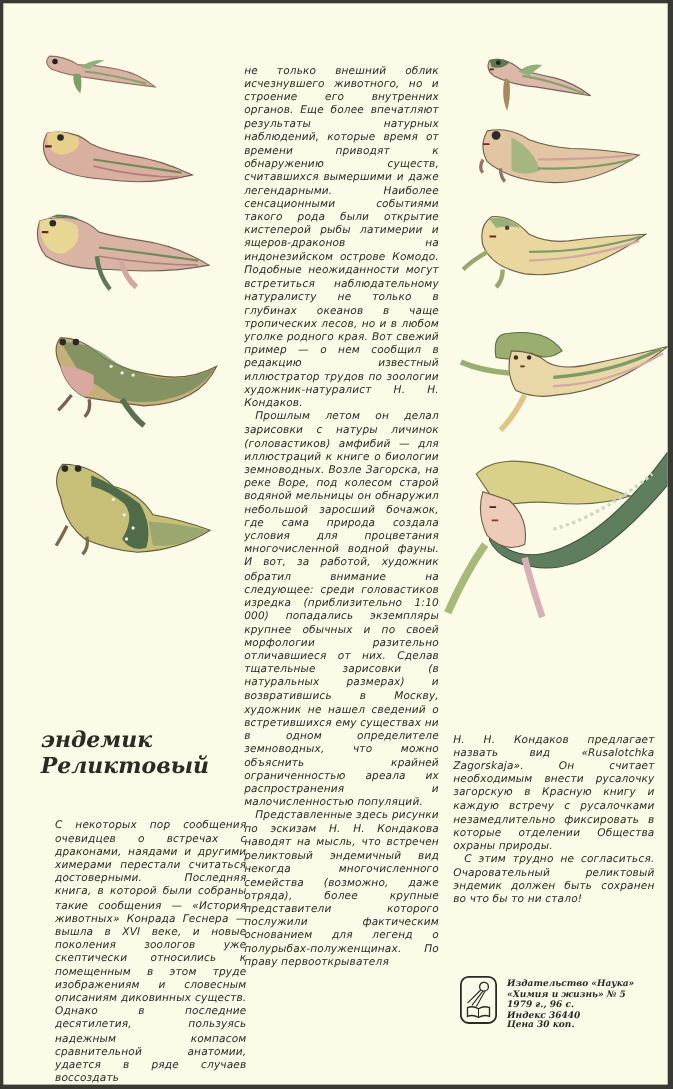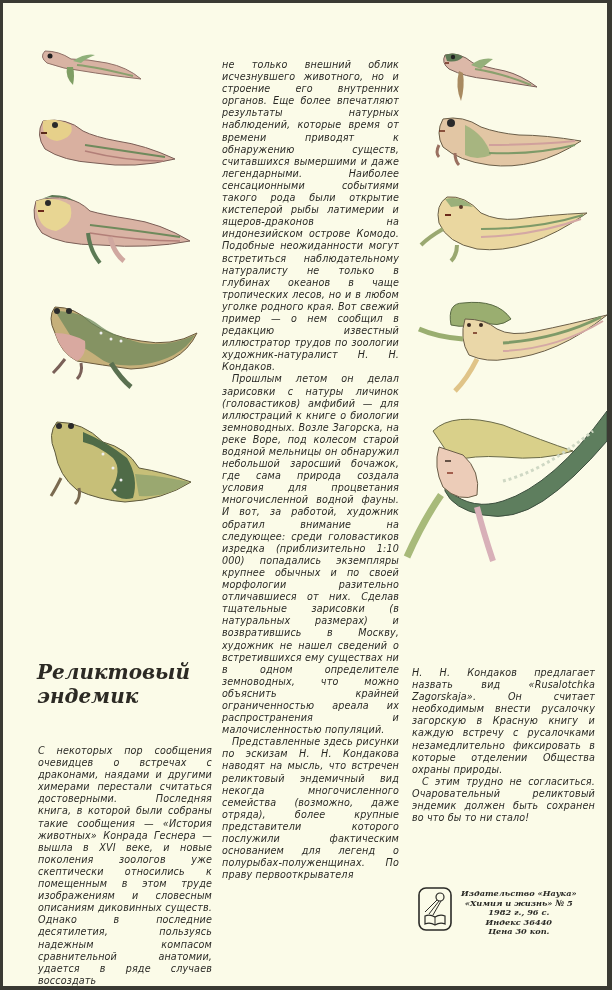--- a/index.html
+++ b/index.html
@@ -20,41 +20,40 @@
       font-size: 9.6px;
       line-height: 12.1px;
       color: #2a2a26;
       text-align: justify;
       letter-spacing: 0.15px;
     }
     .col p { margin: 0; text-indent: 10px; }
     .col p.noindent { text-indent: 0; }
     .col p + p { margin-top: 0; }
     #col-middle { left: 219px; top: 56px; width: 177px; }
-    #col-left { left: 35px; top: 742px; width: 174px; }
+    #col-left { left: 47px; top: 742px; width: 174px; }
     #col-right { left: 409px; top: 664px; width: 183px; }
     .headline {
       position: absolute; left: 34px; top: 657px; width: 180px;
       font-family: "DejaVu Serif", serif;
       font-weight: bold; font-size: 20px; line-height: 24px;
       color: #2c2a24;
     }
     .imprint {
       position: absolute; left: 414px; top: 883px; width: 190px; height: 50px;
     }
     .imprint .logo {
       position: absolute; left: 0; top: 0; width: 36px; height: 46px;
     }
     .imprint .lines {
       position: absolute; left: 44px; top: 3px;
       font-family: "DejaVu Serif", serif;
       font-size: 8.2px; line-height: 9.6px; color: #2a2a26;
       font-weight: bold;
       white-space: nowrap;
-      text-align: center;
     }
     .illus { position: absolute; }
     .illus svg { display: block; }
   </style>
 </head>
 <body>
 
 <div class="page">
 
   <div class="illus" style="left:34px; top:38px;">
@@ -189,22 +188,22 @@
     </svg>
   </div>
 
   <div id="col-middle" class="col">
     <p class="noindent">не только внешний облик исчезнувшего животного, но и строение его внутренних органов. Еще более впечатляют результаты натурных наблюдений, которые время от времени приводят к обнаружению существ, считавшихся вымершими и даже легендарными. Наиболее сенсационными событиями такого рода были открытие кистеперой рыбы латимерии и ящеров-драконов на индонезийском острове Комодо. Подобные неожиданности могут встретиться наблюдательному натуралисту не только в глубинах океанов в чаще тропических лесов, но и в любом уголке родного края. Вот свежий пример — о нем сообщил в редакцию известный иллюстратор трудов по зоологии художник-натуралист Н. Н. Кондаков.</p>
     <p>Прошлым летом он делал зарисовки с натуры личинок (головастиков) амфибий — для иллюстраций к книге о биологии земноводных. Возле Загорска, на реке Воре, под колесом старой водяной мельницы он обнаружил небольшой заросший бочажок, где сама природа создала условия для процветания многочисленной водной фауны. И вот, за работой, художник обратил внимание на следующее: среди головастиков изредка (приблизительно 1:10 000) попадались экземпляры крупнее обычных и по своей морфологии разительно отличавшиеся от них. Сделав тщательные зарисовки (в натуральных размерах) и возвратившись в Москву, художник не нашел сведений о встретившихся ему существах ни в одном определителе земноводных, что можно объяснить крайней ограниченностью ареала их распространения и малочисленностью популяций.</p>
     <p>Представленные здесь рисунки по эскизам Н. Н. Кондакова наводят на мысль, что встречен реликтовый эндемичный вид некогда многочисленного семейства (возможно, даже отряда), более крупные представители которого послужили фактическим основанием для легенд о полурыбах-полуженщинах. По праву первооткрывателя</p>
   </div>
 
   <div class="headline">
+    <div>эндемик</div>
     <div>Реликтовый</div>
-    <div>эндемик</div>
   </div>
 
   <div id="col-left" class="col">
     <p class="noindent">С некоторых пор сообщения очевидцев о встречах с драконами, наядами и другими химерами перестали считаться достоверными. Последняя книга, в которой были собраны такие сообщения — «История животных» Конрада Геснера — вышла в XVI веке, и новые поколения зоологов уже скептически относились к помещенным в этом труде изображениям и словесным описаниям диковинных существ. Однако в последние десятилетия, пользуясь надежным компасом сравнительной анатомии, удается в ряде случаев воссоздать</p>
   </div>
 
   <div id="col-right" class="col">
     <p class="noindent">Н. Н. Кондаков предлагает назвать вид «Rusalotchka Zagorskaja». Он считает необходимым внести русалочку загорскую в Красную книгу и каждую встречу с русалочками незамедлительно фиксировать в которые отделении Общества охраны природы.</p>
     <p>С этим трудно не согласиться. Очаровательный реликтовый эндемик должен быть сохранен во что бы то ни стало!</p>
   </div>
@@ -215,19 +214,19 @@
         <rect x="2" y="2" width="32" height="42" rx="7" fill="none" stroke="#2a2a26" stroke-width="1.6"></rect>
         <circle cx="23" cy="11" r="4" fill="none" stroke="#2a2a26" stroke-width="1.2"></circle>
         <path d="M20 14 L8 26 M22 15 L12 28 M24 15 L16 29" stroke="#2a2a26" stroke-width="1"></path>
         <path d="M8 30 Q13 28 18 31 Q23 28 28 30 L28 38 Q23 36 18 39 Q13 36 8 38Z" fill="none" stroke="#2a2a26" stroke-width="1.2"></path>
         <path d="M18 31 L18 39" stroke="#2a2a26" stroke-width="1"></path>
       </svg>
     </div>
     <div class="lines">
       <div>Издательство «Наука»</div>
       <div>«Химия и жизнь» № 5</div>
-      <div>1982 г., 96 с.</div>
+      <div>1979 г., 96 с.</div>
       <div>Индекс 36440</div>
       <div>Цена 30 коп.</div>
     </div>
   </div>
 
 </div>
 
 </body></html>

